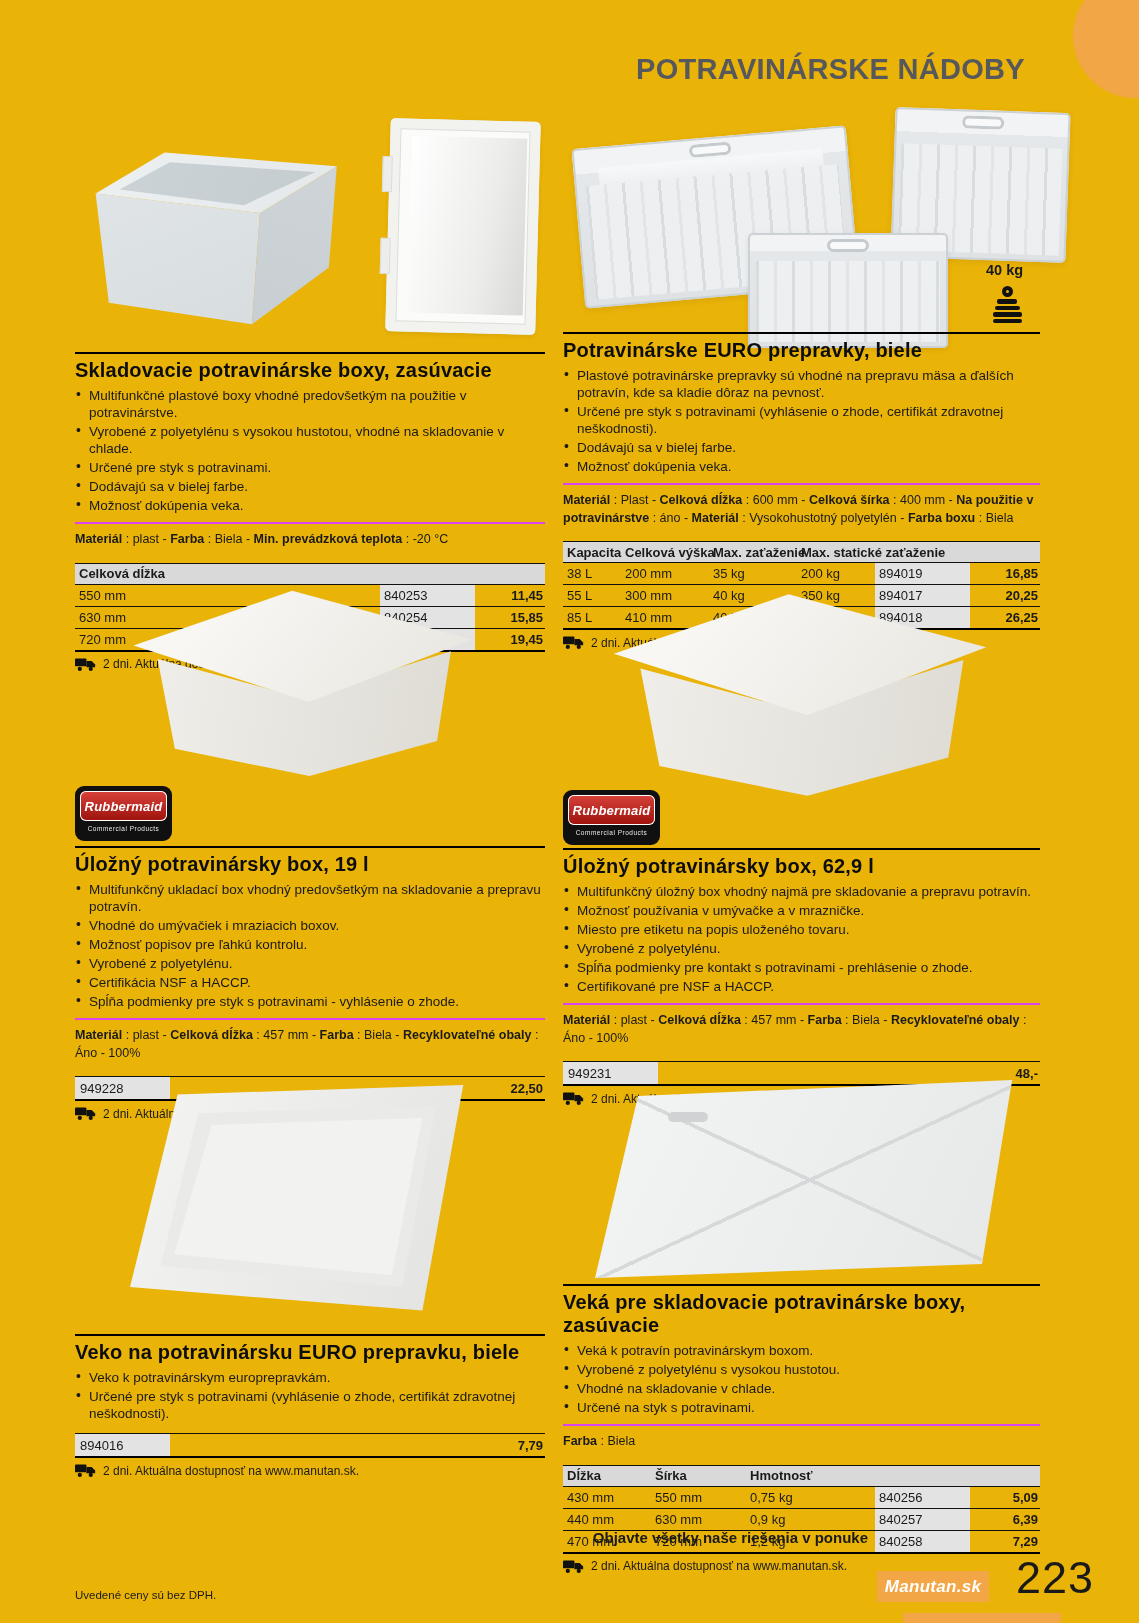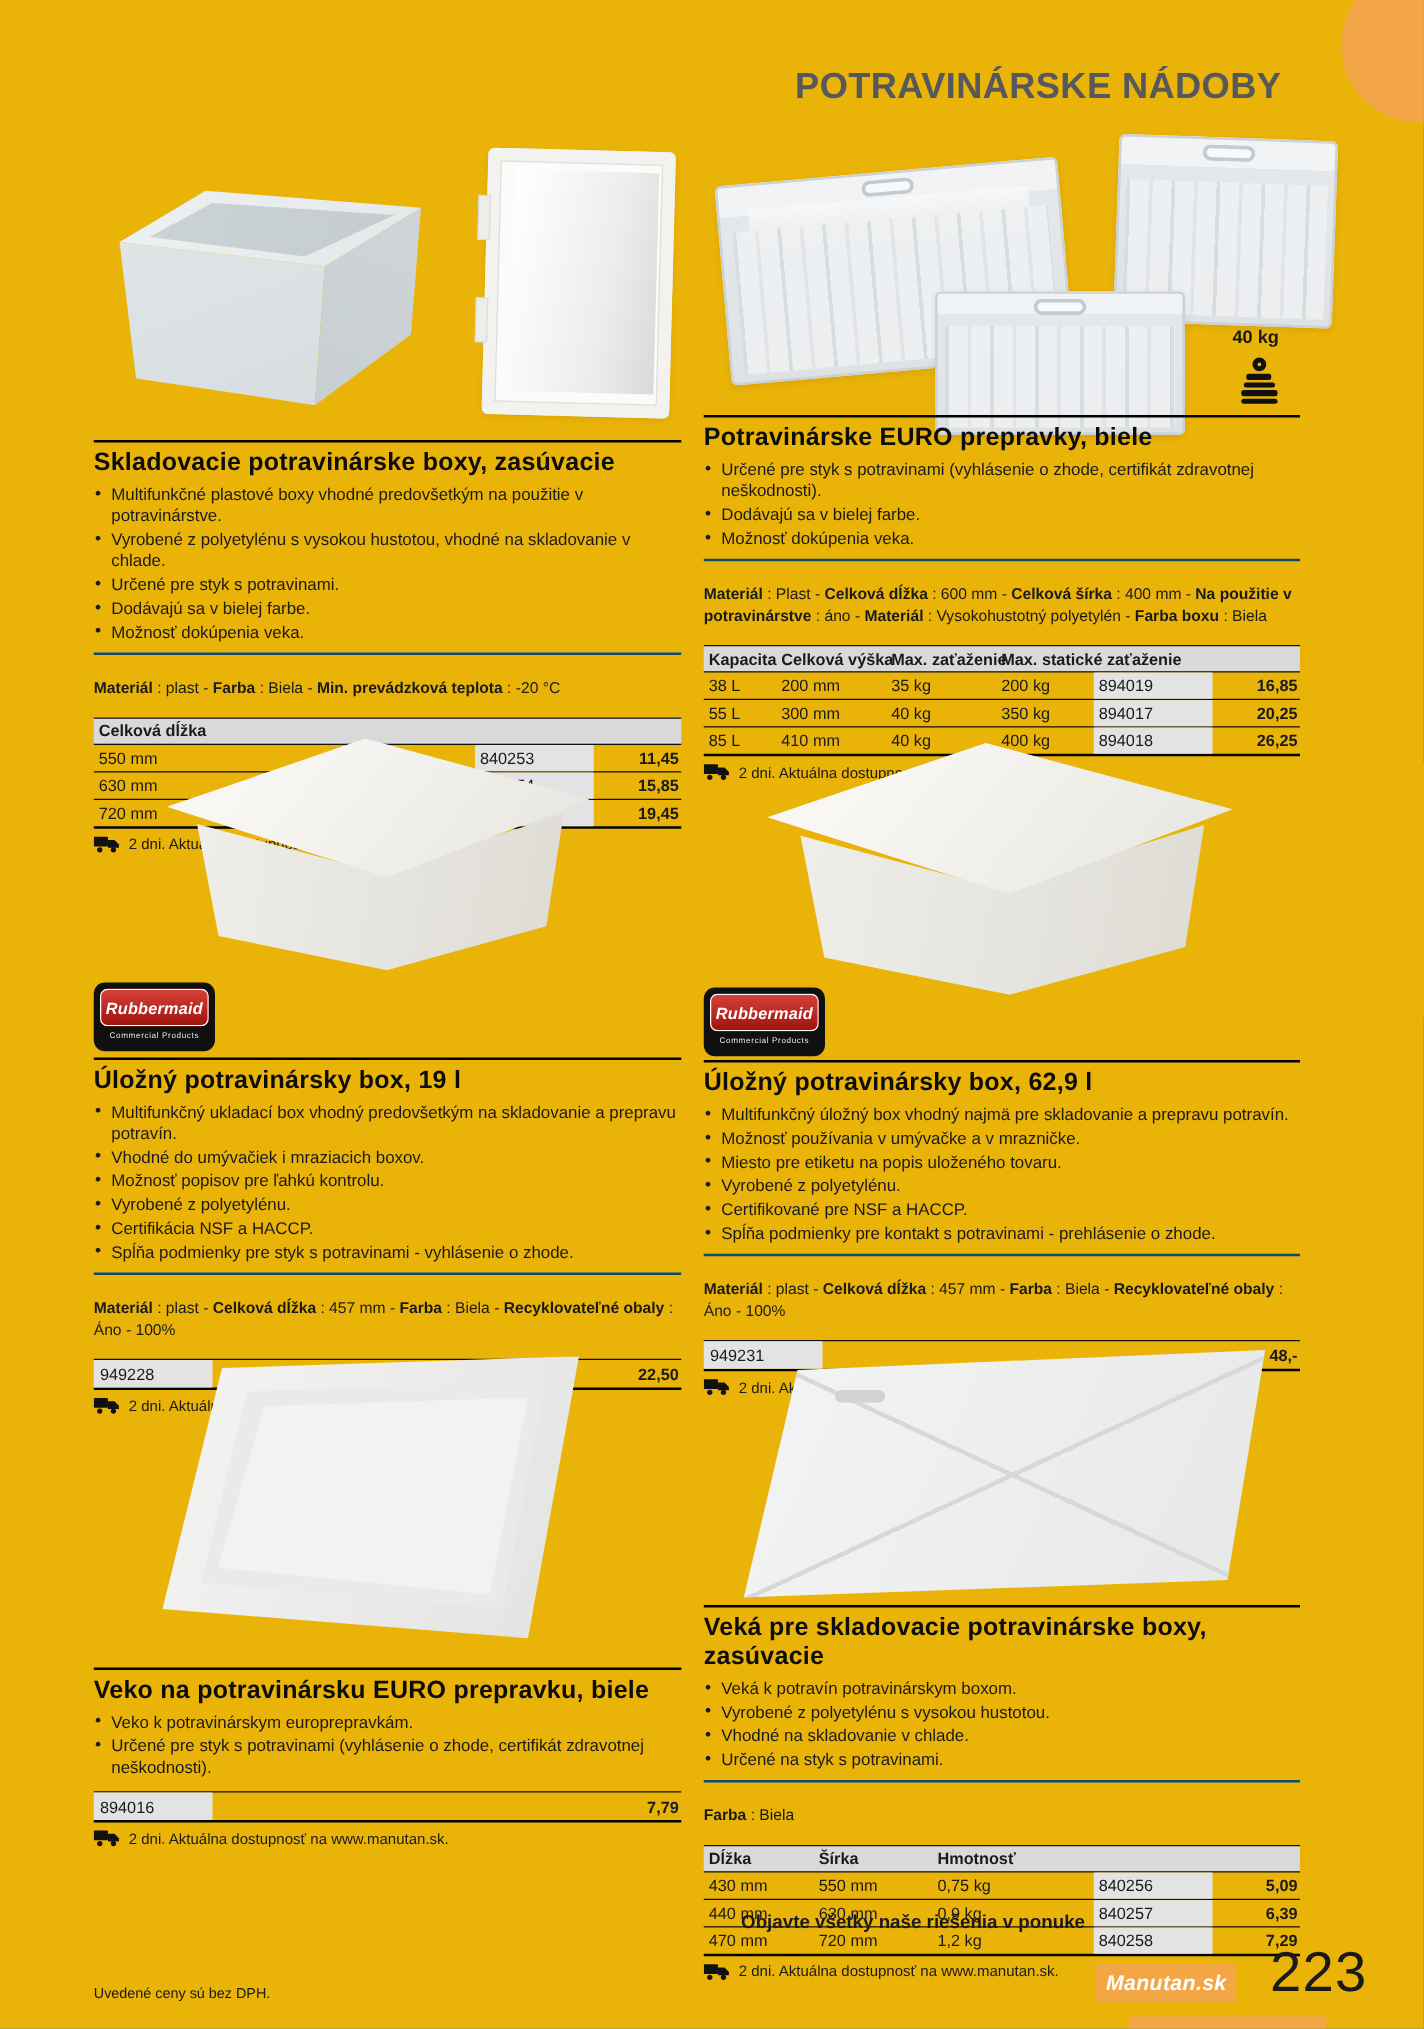--- a/index.html
+++ b/index.html
@@ -7,21 +7,21 @@
         font-family:"Liberation Sans", sans-serif;color:#1a1a1a;}
   
   .corner-dot{position:absolute;left:1073px;top:-26px;width:124px;height:124px;border-radius:50%;background:#F2A645;}
   .page-title{position:absolute;top:34px;left:0;width:1025px;text-align:right;font-size:29px;font-weight:700;color:#57585b;letter-spacing:.3px;}
   
   .sec{position:absolute;}
   .ptitle{border-top:2px solid #000;padding-top:5px;font-size:20px;font-weight:700;color:#0d0d0d;letter-spacing:.2px;}
   .bl{list-style:none;margin:5px 0 8px;padding:0;}
   .bl li{position:relative;padding-left:14px;font-size:13.5px;line-height:1.26;margin:2px 0;}
   .bl li::before{content:"\2022";position:absolute;left:1px;top:-1px;font-size:14px;}
-  .spec{border-top:2px solid #0c4a6e;padding:18px 0 3px;font-size:12.5px;line-height:1.4;}
+  .spec{border-top:2px solid #d946ef;padding:7px 0 3px;font-size:12.5px;line-height:1.4;}
   .spec .lbl{font-weight:700;}
   .spec .lbl::after{content:" : ";font-weight:400;}
   .spec .pair:not(:last-child)::after{content:" - ";}
   
   .ptable{margin-top:11px;border-bottom:2px solid #000;font-size:13px;}
   .thead{display:grid;background:#d9d9d9;font-weight:700;border-top:1px solid #111;height:20px;align-items:center;}
   .trow{display:grid;border-top:1px solid #111;align-items:center;height:21px;}
   .thead>span,.trow>span{padding-left:4px;white-space:nowrap;}
   .g1{grid-template-columns:1fr 95px 70px;}
   .g2{grid-template-columns:58px 88px 88px 1fr 95px 70px;}
@@ -163,20 +163,21 @@
           <circle cx="5.5" cy="13" r="2.4"></circle>
           <circle cx="18" cy="13" r="2.4"></circle>
         </svg>
       <span>2 dni. Aktuálna dostupnosť na www.manutan.sk.</span>
     </div>
   </div>
 
   <div class="sec" style="left:563px;top:332px;width:477px;">
     <div class="ptitle">Potravinárske EURO prepravky, biele</div>
     <ul class="bl">
+      <li>Plastové potravinárske prepravky sú vhodné na prepravu mäsa a ďalších potravín, kde sa kladie dôraz na pevnosť.</li>
       <li>Určené pre styk s potravinami (vyhlásenie o zhode, certifikát zdravotnej neškodnosti).</li>
       <li>Dodávajú sa v bielej farbe.</li>
       <li>Možnosť dokúpenia veka.</li>
     </ul>
     <div class="spec">
       <span class="pair"><span class="lbl">Materiál</span><span>Plast</span></span><span class="pair"><span class="lbl">Celková dĺžka</span><span>600 mm</span></span><span class="pair"><span class="lbl">Celková šírka</span><span>400 mm</span></span><span class="pair"><span class="lbl">Na použitie v potravinárstve</span><span>áno</span></span><span class="pair"><span class="lbl">Materiál</span><span>Vysokohustotný polyetylén</span></span><span class="pair"><span class="lbl">Farba boxu</span><span>Biela</span></span>
     </div>
     <div class="ptable">
       <div class="thead g2">
         <span>Kapacita</span>
@@ -272,22 +273,22 @@
     </div>
   </div>
 
   <div class="sec" style="left:563px;top:848px;width:477px;">
     <div class="ptitle">Úložný potravinársky box, 62,9 l</div>
     <ul class="bl">
       <li>Multifunkčný úložný box vhodný najmä pre skladovanie a prepravu potravín.</li>
       <li>Možnosť používania v umývačke a v mrazničke.</li>
       <li>Miesto pre etiketu na popis uloženého tovaru.</li>
       <li>Vyrobené z polyetylénu.</li>
+      <li>Spĺňa podmienky pre kontakt s potravinami - prehlásenie o zhode.</li>
       <li>Certifikované pre NSF a HACCP.</li>
-      <li>Spĺňa podmienky pre kontakt s potravinami - prehlásenie o zhode.</li>
     </ul>
     <div class="spec">
       <span class="pair"><span class="lbl">Materiál</span><span>plast</span></span><span class="pair"><span class="lbl">Celková dĺžka</span><span>457 mm</span></span><span class="pair"><span class="lbl">Farba</span><span>Biela</span></span><span class="pair"><span class="lbl">Recyklovateľné obaly</span><span>Áno - 100%</span></span>
     </div>
     <div class="prow">
       <span class="code">949231</span>
         <span class="price">48,-</span>
     </div>
     <div class="deliv">
       <svg width="21" height="15" viewBox="0 0 24 16" fill="#111">

